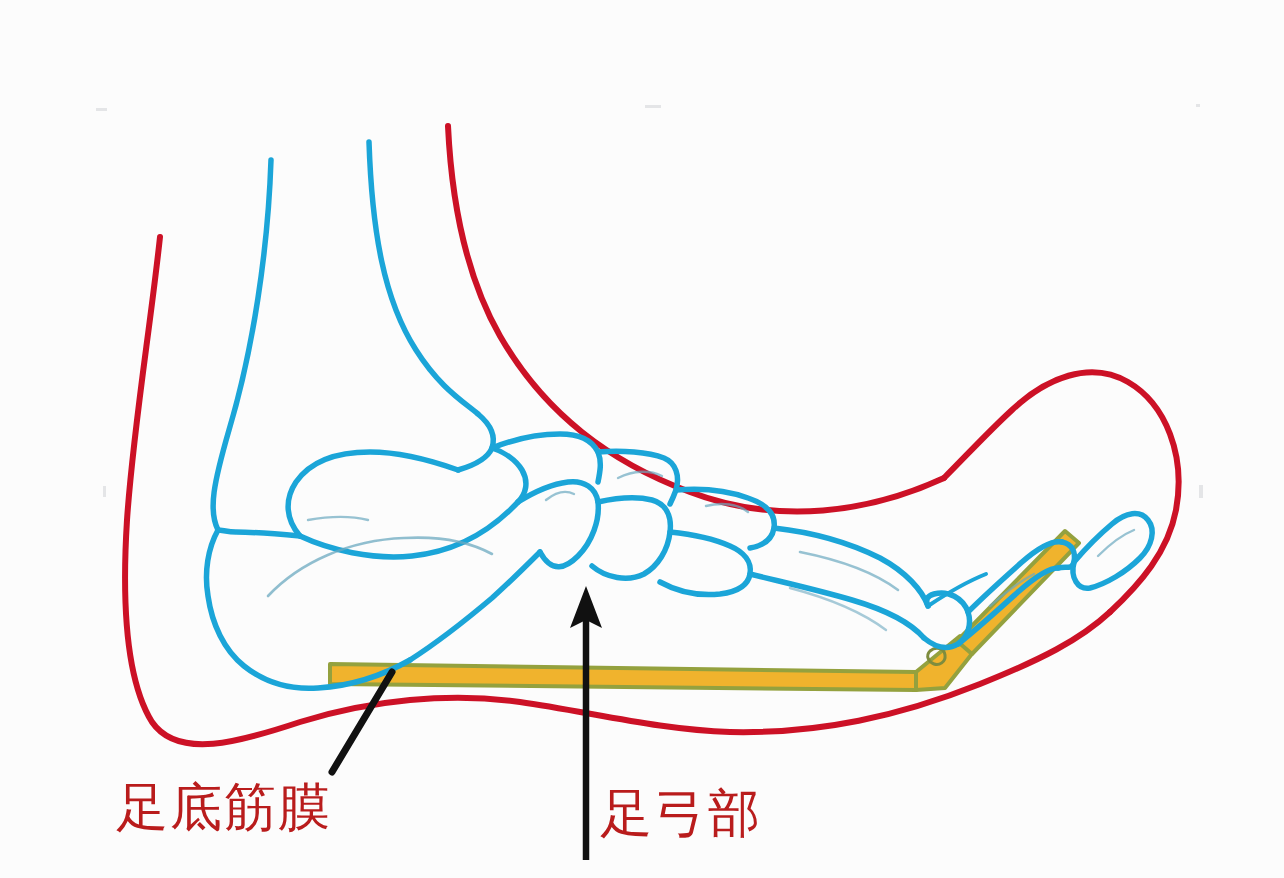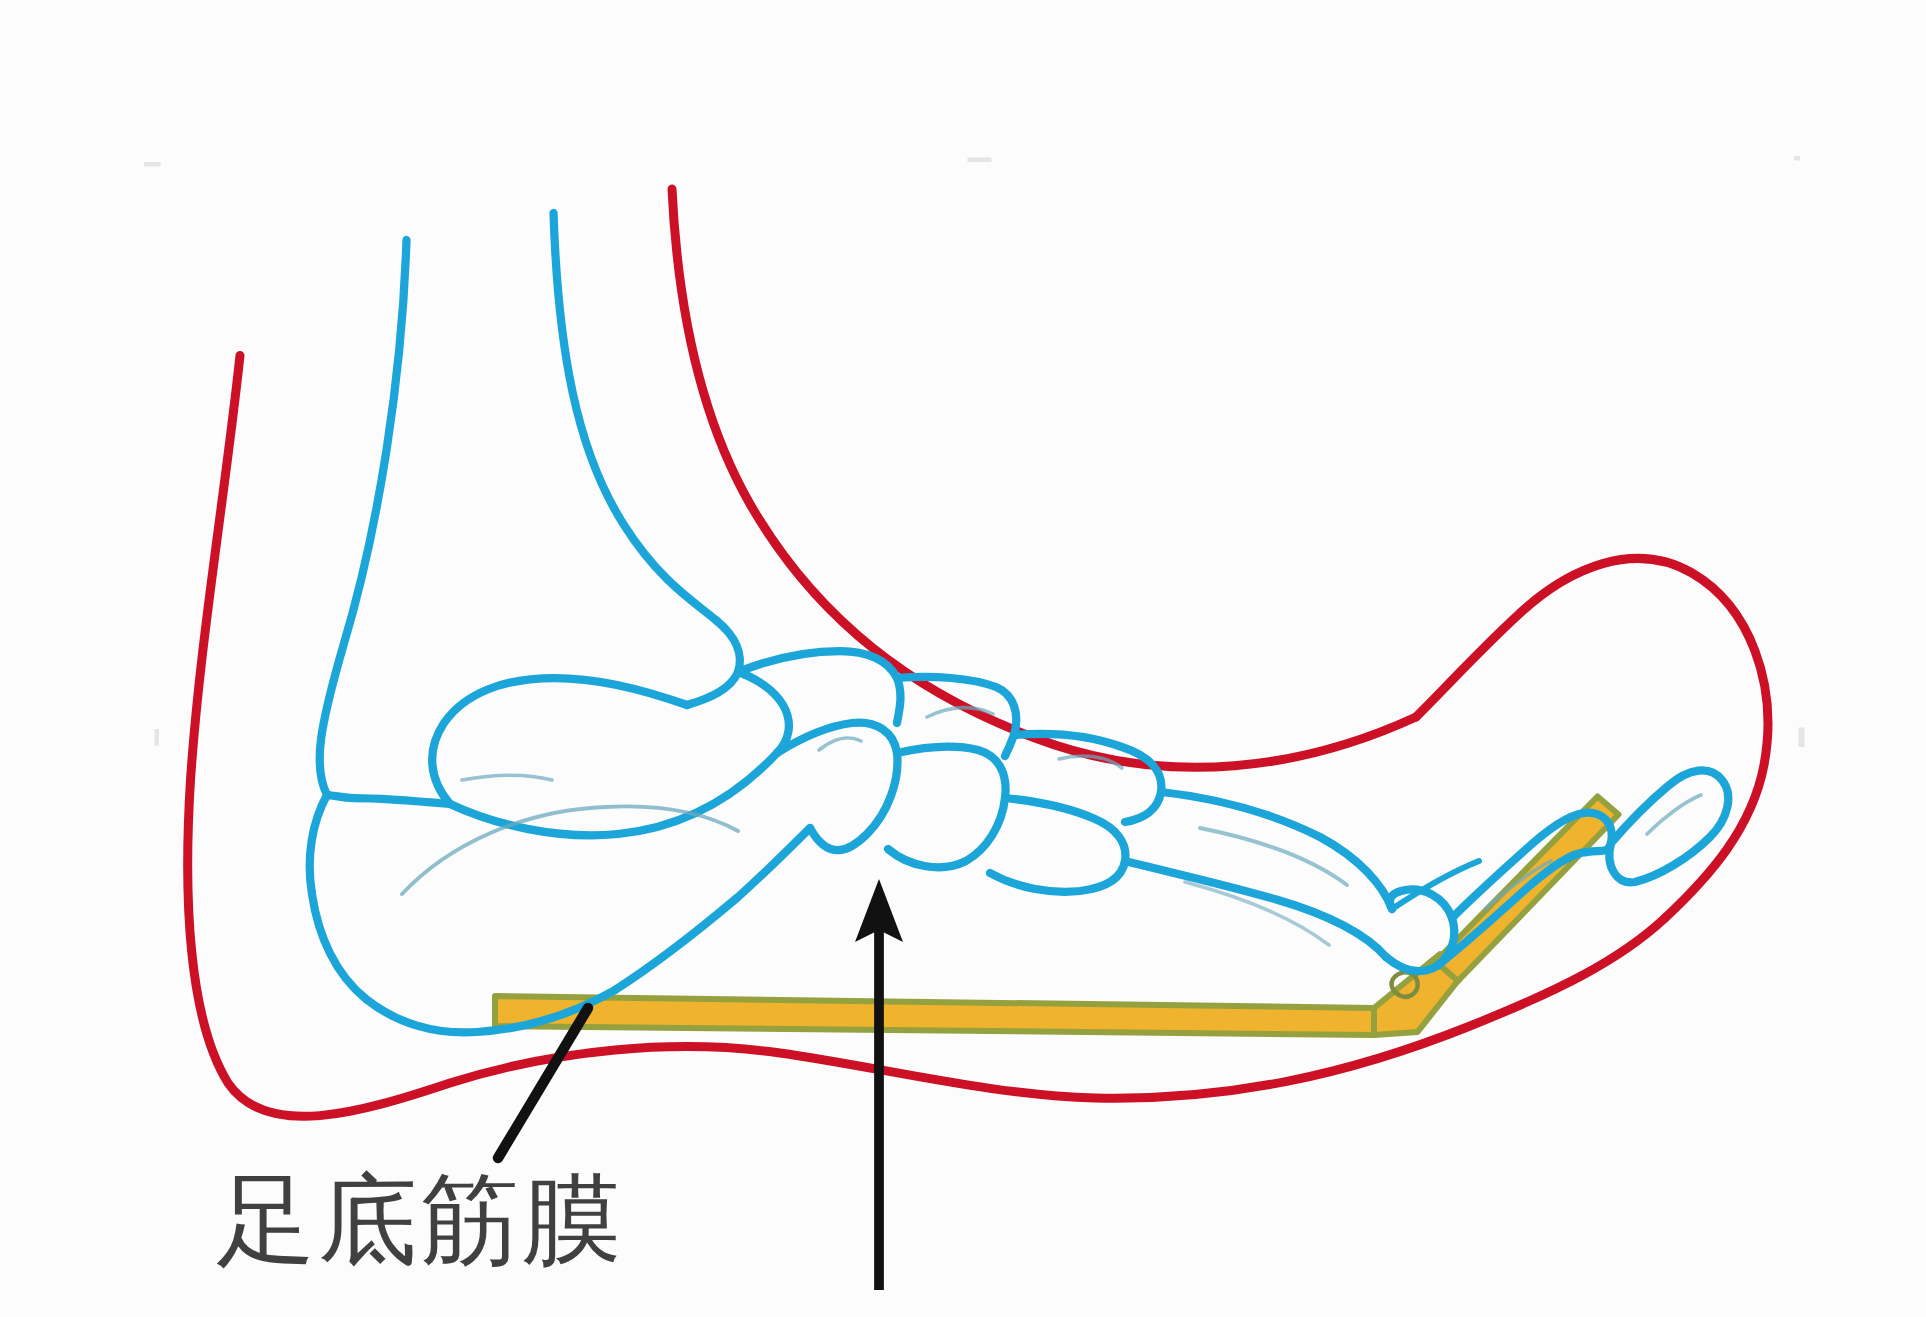--- a/index.html
+++ b/index.html
@@ -19,29 +19,28 @@
   }
   #figure {
     position: absolute;
     left: 0;
     top: 0;
     width: 1284px;
     height: 878px;
   }
   .label {
     position: absolute;
-    color: #404040;
+    color: #b91c1c;
     font-family: "Liberation Serif", "DejaVu Serif", serif;
-    font-size: 66px;
+    font-size: 52px;
     font-weight: 400;
     letter-spacing: 2px;
     line-height: 1;
     white-space: nowrap;
     user-select: none;
-    margin-left: 28px;
   }
   #label-fascia {
     left: 116px;
     top: 782px;
   }
   #label-arch {
     left: 600px;
     top: 788px;
   }
   .speck {
@@ -235,14 +234,15 @@
   </svg>
 
   <div class="speck" style="left:96px; top:108px; width:11px; height:3px;"></div>
   <div class="speck" style="left:645px; top:105px; width:16px; height:3px;"></div>
   <div class="speck" style="left:1196px; top:104px; width:4px; height:3px;"></div>
   <div class="speck" style="left:103px; top:486px; width:3px; height:11px;"></div>
   <div class="speck" style="left:1199px; top:485px; width:4px; height:13px;"></div>
 
   <div class="label" id="label-fascia">足底筋膜</div>
 
+  <div class="label" id="label-arch">足弓部</div>
 
 </div>
 
 </body></html>

